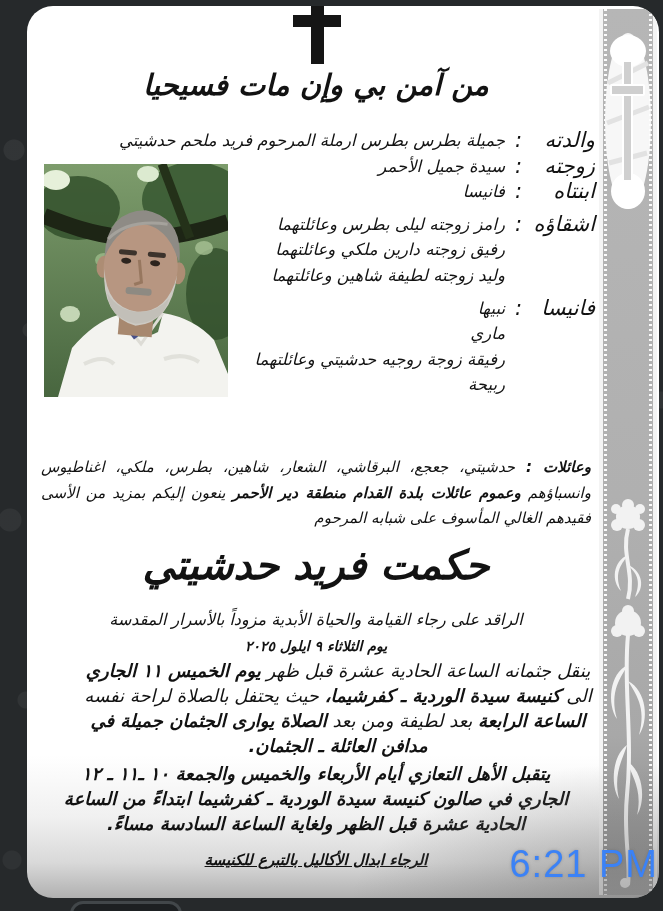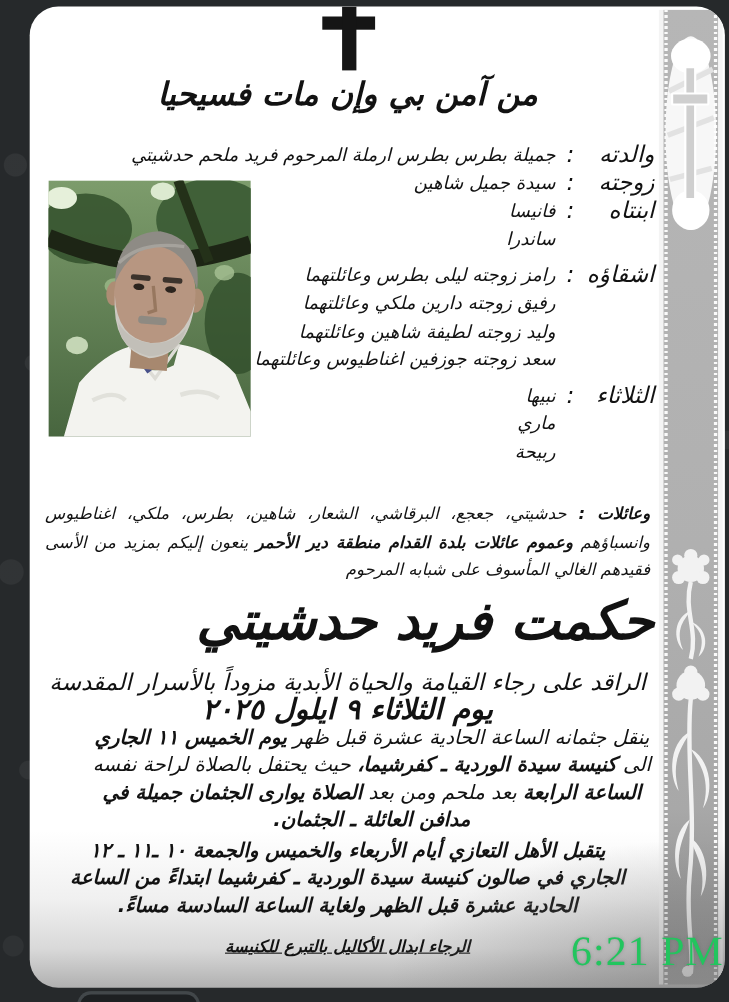--- a/index.html
+++ b/index.html
@@ -40,32 +40,32 @@
   .top-cross .h{position:absolute;left:0;top:9px;width:48px;height:12px;background:#151515;}
   .verse{top:62px;font-size:29px;font-weight:bold;text-align:center;letter-spacing:0;}
   
   .family{top:122px;font-size:16.5px;line-height:25.6px;}
   .family .row{display:flex;}
   .family .lbl{display:inline-block;width:80px;flex:0 0 80px;text-align-last:justify;-moz-text-align-last:justify;font-size:21px;}
   .family .val{flex:1;padding-right:10px;}
   .family .row.gap{margin-top:7px;}
   
   .families-par{top:449px;font-size:15px;line-height:25.5px;text-align:justify;padding:0 4px;}
-  .deceased{top:528px;font-size:48px;font-weight:bold;text-align:right;line-height:62px;}
-  .repose{top:601px;font-size:21px;text-align:center;line-height:26px;}
-  .death-date{top:627px;font-size:26px;font-weight:bold;text-align:center;line-height:26px;}
+  .deceased{top:528px;font-size:40px;font-weight:bold;text-align:center;line-height:62px;}
+  .repose{top:601px;font-size:16px;text-align:center;line-height:26px;}
+  .death-date{top:627px;font-size:14px;font-weight:bold;text-align:center;line-height:26px;}
   .par{font-size:18px;line-height:25px;text-align:center;}
   .funeral{top:652px;margin-left:44px;}
   .condole{top:755px;}
   .wreaths{top:845px;font-size:15px;font-weight:bold;text-align:center;text-decoration:underline;}
   
   .photo{position:absolute;left:17px;top:158px;width:184px;height:233px;}
   
-  .timestamp{position:absolute;right:5px;top:843px;font-family:Liberation Serif, serif;
-    font-size:38px;color:#22c55e;letter-spacing:1px;text-shadow:0 0 3px rgba(90,90,90,.35);z-index:30;}
+  .timestamp{position:absolute;right:5px;top:843px;font-family:Liberation Sans, sans-serif;
+    font-size:38px;color:#3b82f6;letter-spacing:1px;text-shadow:0 0 3px rgba(90,90,90,.35);z-index:30;}
   
   .next-card-hint{position:absolute;left:70px;top:901px;width:106px;height:10px;
     border:3px solid #42474a;border-bottom:none;border-radius:15px 15px 0 0;background:#1d2022;}
 </style>
 </head>
 <body>
 
 <div class="stage">
 
   <div class="card">
@@ -160,73 +160,75 @@
       <div class="abs verse">من آمن بي وإن مات فسيحيا</div>
 
       <div class="abs family">
 
       <div class="row">
           <span class="lbl">والدته  :</span>
           <span class="val">جميلة بطرس بطرس ارملة المرحوم فريد ملحم حدشيتي</span>
         </div>
           <div class="row">
           <span class="lbl">زوجته  :</span>
-          <span class="val">سيدة جميل شاهين</span>
+          <span class="val">سيدة جميل الأحمر</span>
         </div>
           <div class="row">
           <span class="lbl">ابنتاه  :</span>
           <span class="val">فانيسا</span>
         </div>
           <div class="row">
           <span class="lbl"></span>
-          <span class="val">ساندرا</span>
         </div>
           <div class="row gap">
           <span class="lbl">اشقاؤه  :</span>
           <span class="val">رامز زوجته ليلى بطرس وعائلتهما</span>
         </div>
           <div class="row">
           <span class="lbl"></span>
           <span class="val">رفيق زوجته دارين ملكي وعائلتهما</span>
         </div>
           <div class="row">
           <span class="lbl"></span>
           <span class="val">وليد زوجته لطيفة شاهين وعائلتهما</span>
         </div>
           <div class="row">
           <span class="lbl"></span>
-          <span class="val">سعد زوجته جوزفين اغناطيوس وعائلتهما</span>
         </div>
           <div class="row gap">
-          <span class="lbl">الثلاثاء :</span>
+          <span class="lbl">فانيسا :</span>
           <span class="val">نبيها</span>
         </div>
           <div class="row">
           <span class="lbl"></span>
           <span class="val">ماري</span>
+        </div>
+          <div class="row">
+          <span class="lbl"></span>
+          <span class="val">رفيقة زوجة روجيه حدشيتي وعائلتهما</span>
         </div>
           <div class="row">
           <span class="lbl"></span>
           <span class="val">ربيحة</span>
         </div>
         </div>
 
       <div class="abs families-par"><span class="b">وعائلات : </span><span>حدشيتي، جعجع، البرقاشي، الشعار، شاهين، بطرس، ملكي، اغناطيوس وانسباؤهم </span><span class="b">وعموم عائلات بلدة القدام منطقة دير الأحمر</span><span> ينعون إليكم بمزيد من الأسى فقيدهم الغالي المأسوف على شبابه المرحوم</span></div>
 
       <div class="abs deceased">حكمت فريد حدشيتي</div>
 
       <div class="abs repose">الراقد على رجاء القيامة والحياة الأبدية مزوداً بالأسرار المقدسة</div>
 
       <div class="abs death-date">يوم الثلاثاء ٩ ايلول ٢٠٢٥</div>
 
       <div class="abs par funeral">
 
       <div><span>ينقل جثمانه الساعة الحادية عشرة قبل ظهر </span><span class="b">يوم الخميس ١١ الجاري</span></div>
           <div><span>الى </span><span class="b">كنيسة سيدة الوردية ـ كفرشيما،</span><span> حيث يحتفل بالصلاة لراحة نفسه</span></div>
-          <div><span class="b">الساعة الرابعة</span><span> بعد ملحم ومن بعد </span><span class="b">الصلاة يوارى الجثمان جميلة في</span></div>
+          <div><span class="b">الساعة الرابعة</span><span> بعد لطيفة ومن بعد </span><span class="b">الصلاة يوارى الجثمان جميلة في</span></div>
           <div><span class="b">مدافن العائلة ـ الجثمان.</span></div>
         </div>
 
       <div class="abs par condole">
 
       <div><span class="b">يتقبل الأهل التعازي أيام الأربعاء والخميس والجمعة ١٠ ـ١١ ـ ١٢</span></div>
           <div><span class="b">الجاري في صالون كنيسة سيدة الوردية ـ كفرشيما ابتداءً من الساعة</span></div>
           <div><span class="b">الحادية عشرة قبل الظهر ولغاية الساعة السادسة مساءً.</span></div>
         </div>
 

